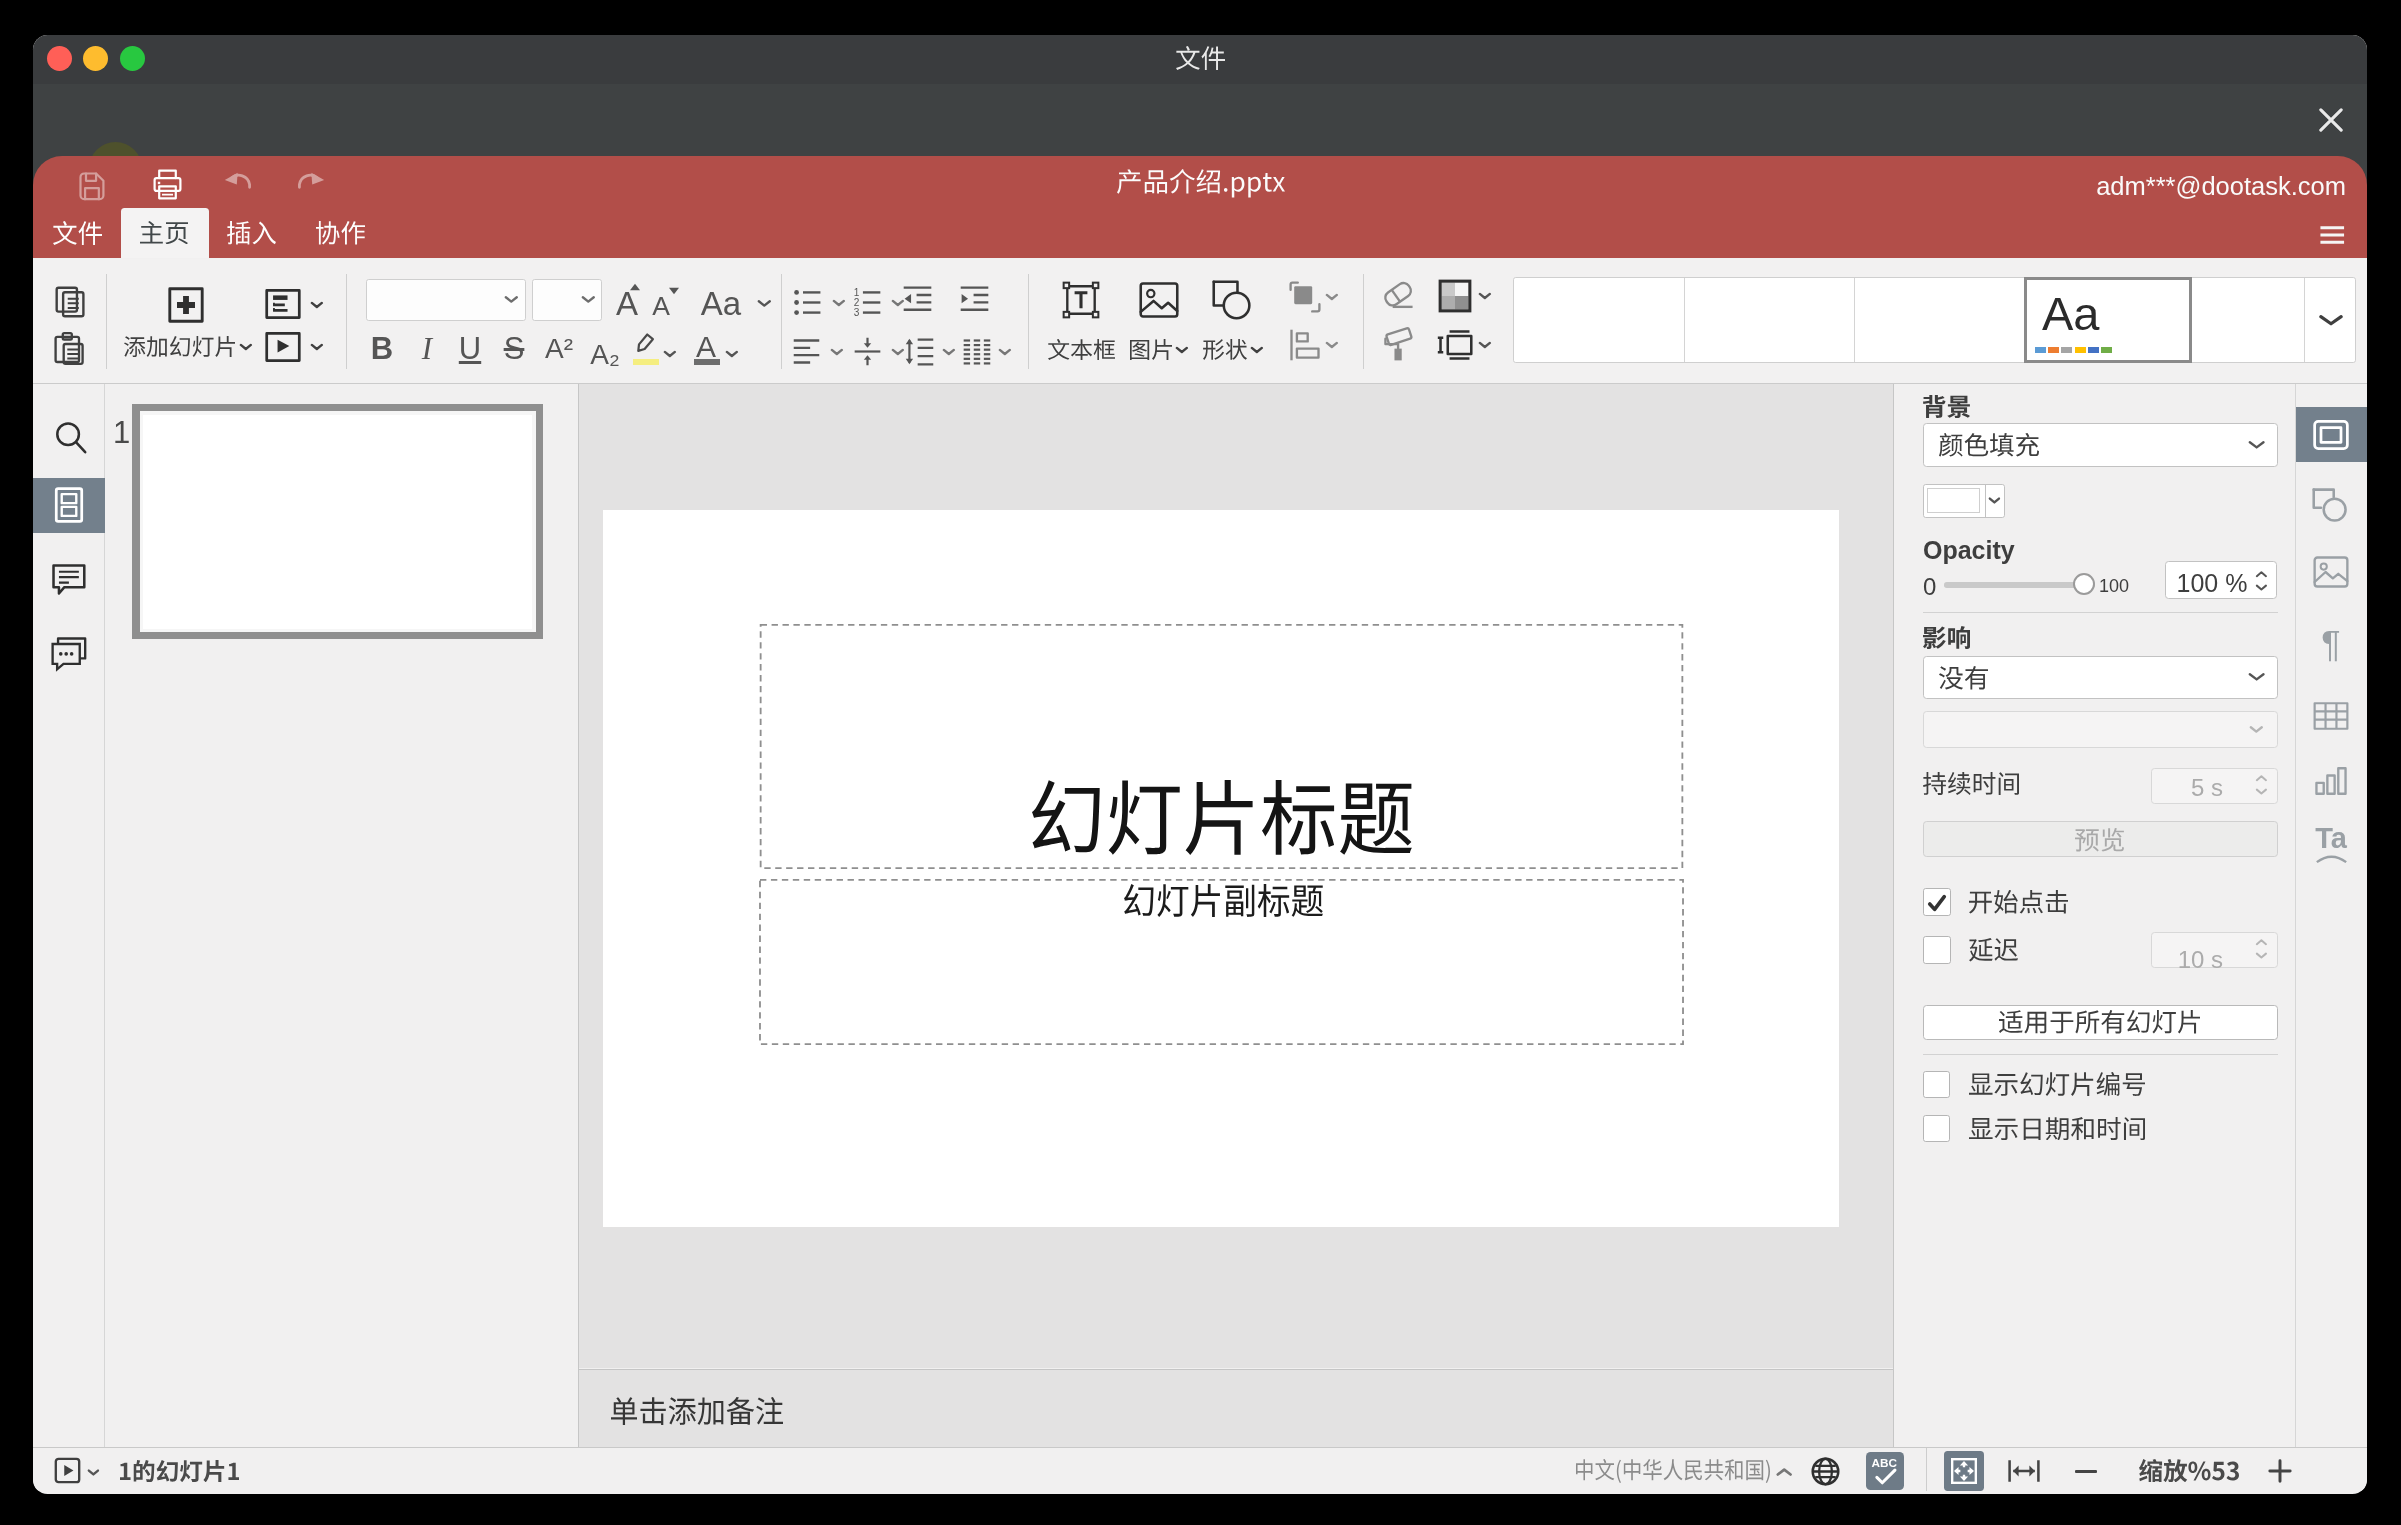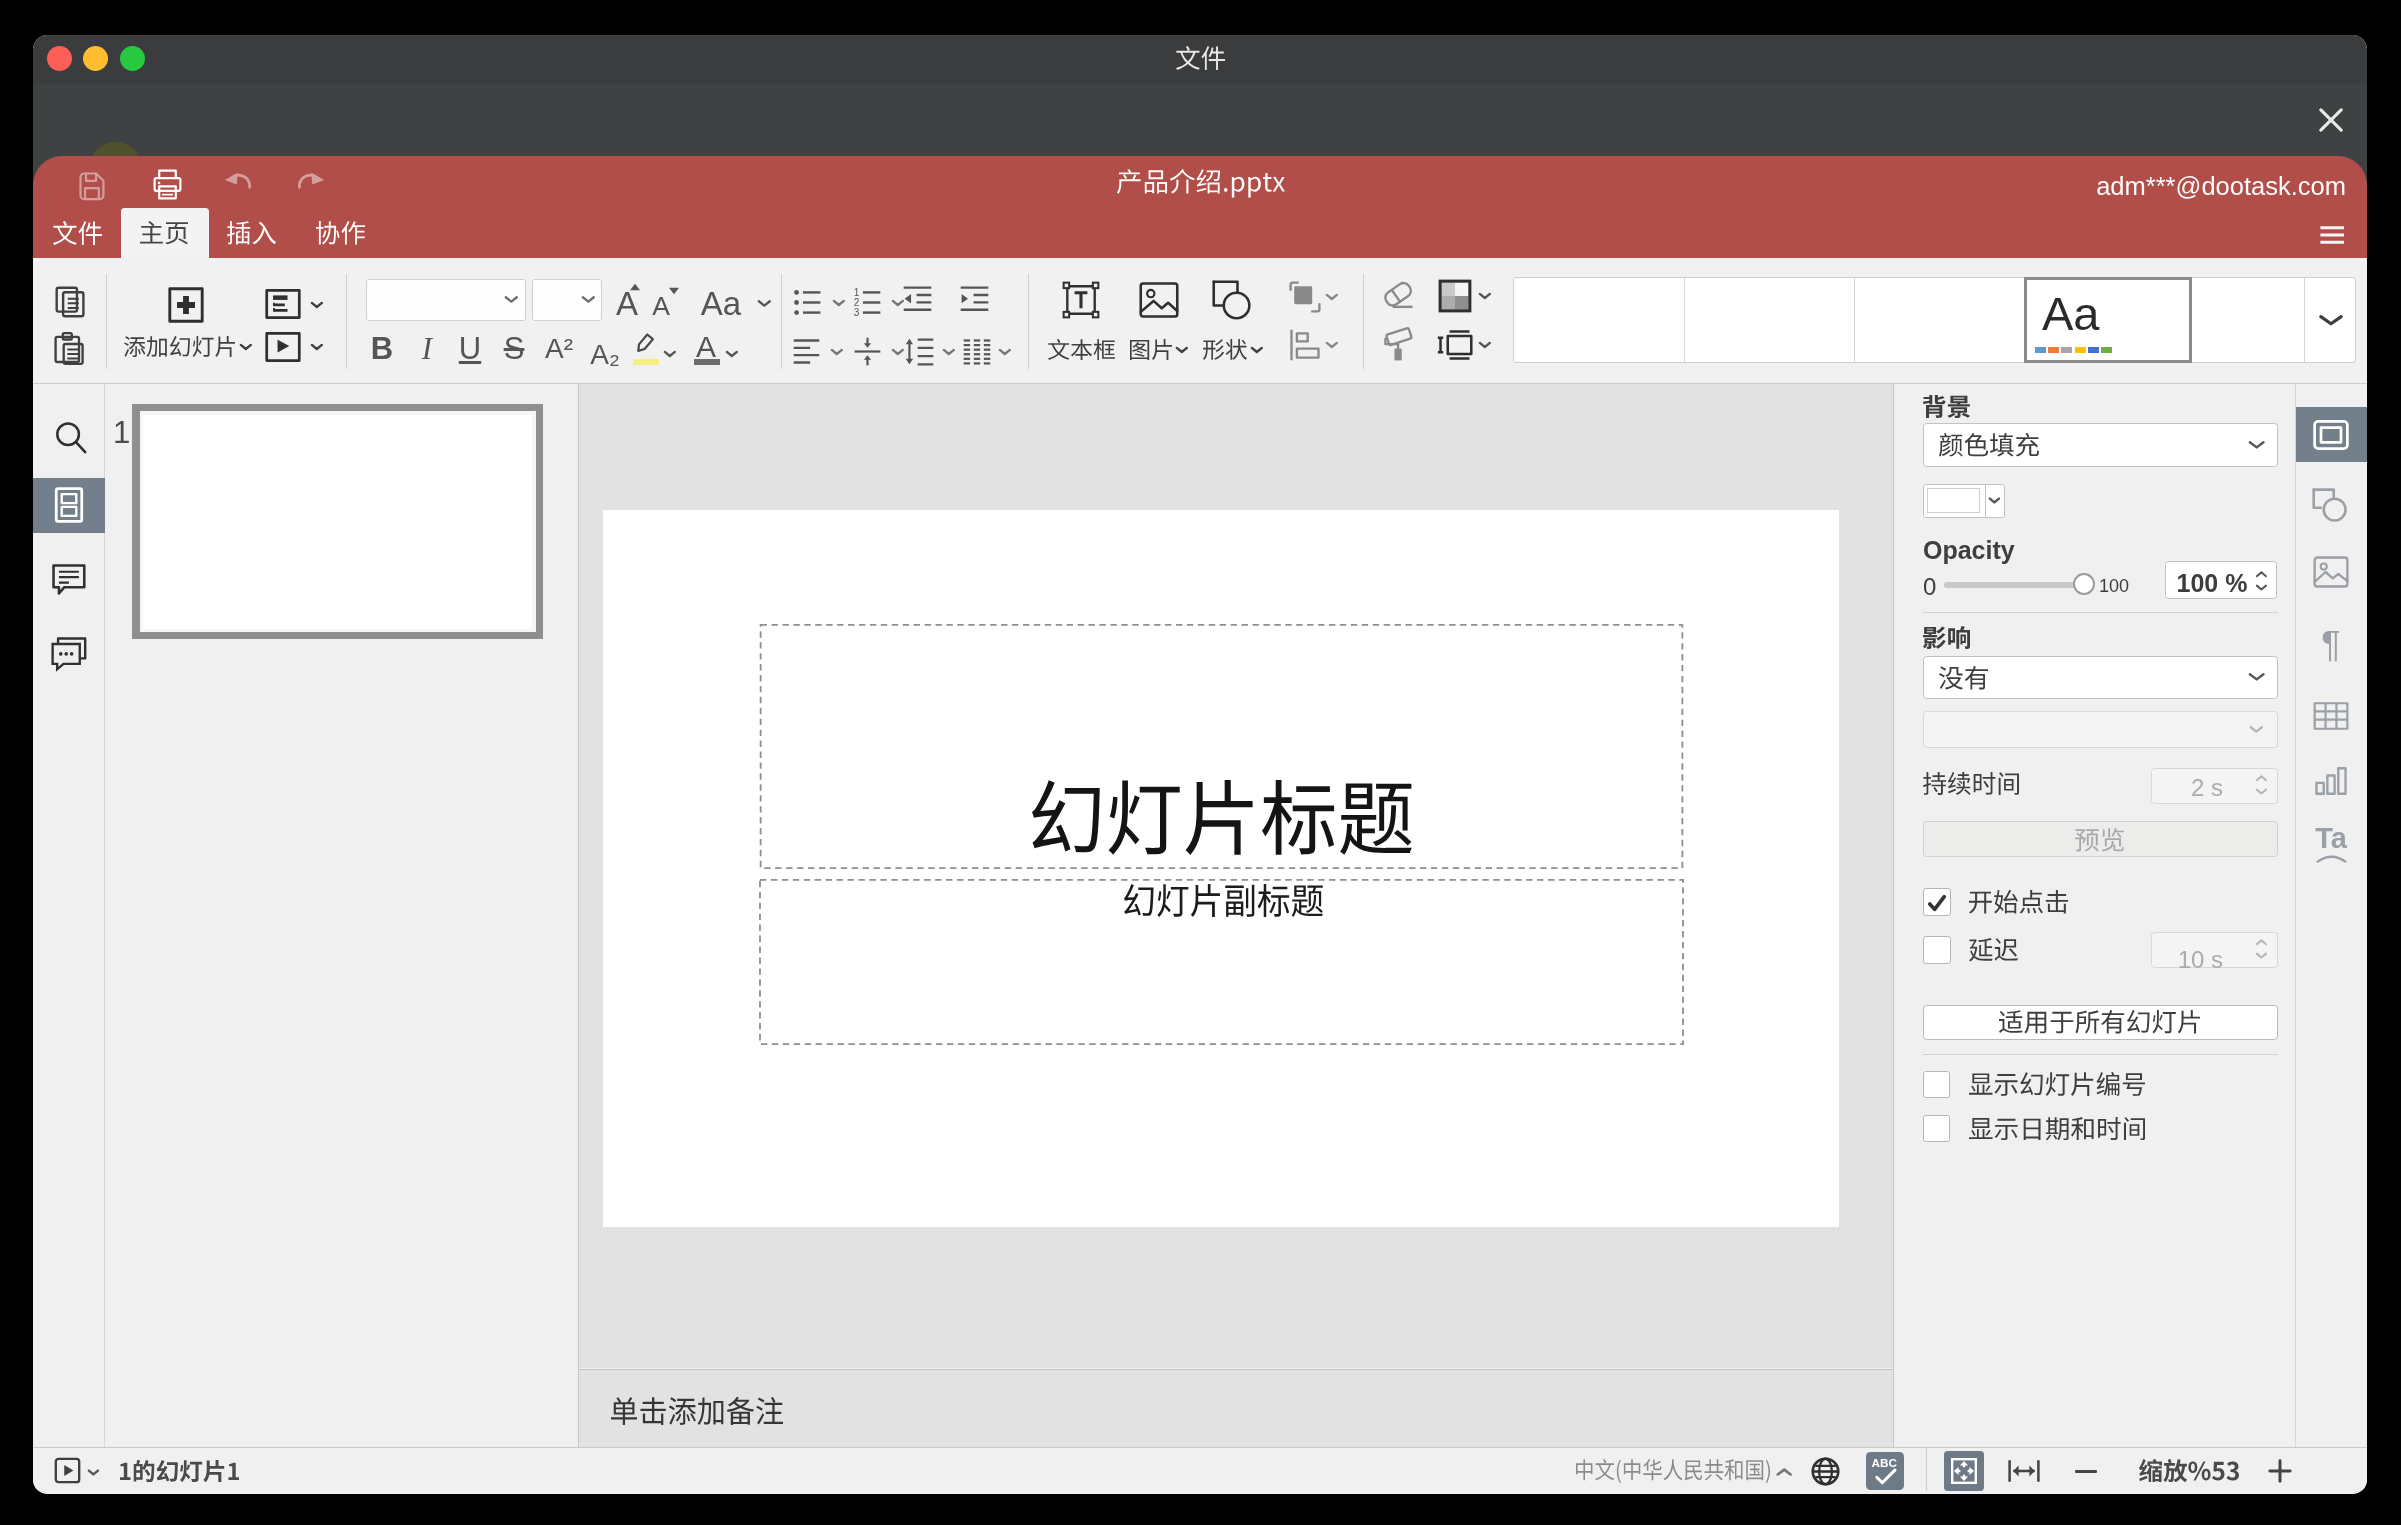--- a/index.html
+++ b/index.html
@@ -380,21 +380,21 @@
 <div style="position:absolute;left:1894px;top:453px;width:53px;height:25px;background:#fff;border:0.9px solid #cfcfcf;box-sizing:border-box;"></div>
 <svg style="position:absolute;left:1955px;top:459px" width="12.8" height="12.8" viewBox="0 0 14 14">
         <path d="M2 5.04 L7.0 9.24 L12 5.04" fill="none" stroke-linecap="round" stroke-linejoin="round" stroke="#555" stroke-width="2.6"></path>
       </svg>
 <div style="position:absolute;font-family:'Liberation Sans',sans-serif;font-size:25px;color:#3e3e3e;font-weight:bold;white-space:nowrap;line-height:30px;left:1890px;top:500px;">Opacity</div>
 <div style="position:absolute;font-family:'Liberation Sans',sans-serif;font-size:24px;color:#3e3e3e;font-weight:normal;white-space:nowrap;line-height:29px;left:1890px;top:537px;">0</div>
 <div style="position:absolute;left:1911px;top:547px;width:151px;height:5.5px;background:#c9c9c9;border-radius:2.7px;"></div>
 <div style="position:absolute;left:2040px;top:538px;width:22px;height:22px;background:#fff;border:2.7px solid #9b9b9b;border-radius:50%;box-sizing:border-box;"></div>
 <div style="position:absolute;font-family:'Liberation Sans',sans-serif;font-size:18px;color:#3e3e3e;font-weight:normal;white-space:nowrap;line-height:29px;left:2066px;top:537px;">100</div>
 <div style="position:absolute;left:2132px;top:526px;width:112px;height:38px;background:#fff;border:0.9px solid #c2c2c2;border-radius:3.6px;box-sizing:border-box;"></div>
-<div style="position:absolute;font-family:'Liberation Sans',sans-serif;font-size:25px;color:#3e3e3e;font-weight:bold;white-space:nowrap;line-height:30px;left:2179px;top:533px;transform:translateX(-50%);">100 %</div>
+<div style="position:absolute;font-family:'Liberation Sans',sans-serif;font-size:25px;color:#3e3e3e;font-weight:normal;white-space:nowrap;line-height:30px;left:2179px;top:533px;transform:translateX(-50%);">100 %</div>
 <svg style="position:absolute;left:2222px;top:533px" width="12.8" height="12.8" viewBox="0 0 14 14">
         <path d="M2 8.96 L7.0 4.760000000000001 L12 8.96" fill="none" stroke-linecap="round" stroke-linejoin="round" stroke="#555" stroke-width="2.2"></path>
       </svg><svg style="position:absolute;left:2222px;top:546px" width="12.8" height="12.8" viewBox="0 0 14 14">
         <path d="M2 5.04 L7.0 9.24 L12 5.04" fill="none" stroke-linecap="round" stroke-linejoin="round" stroke="#555" stroke-width="2.2"></path>
       </svg>
 <div style="position:absolute;left:1890px;top:577px;width:355px;height:0.9px;background:#d2d2d2;"></div>
 <svg style="position:absolute;left:1890px;top:591px" width="47" height="23" viewBox="0 0 51.3 25.4" preserveAspectRatio="none">
         <path d="M20.8 0.5C19.4 2.7 16.7 4.9 14.4 6.1C15.3 6.7 16.2 7.7 16.7 8.3C19.3 6.8 22 4.4 23.9 1.8ZM21.5 7.9C20 10.2 17 12.4 14.5 13.8C15.3 14.4 16.3 15.3 16.7 16.1C19.5 14.4 22.5 11.9 24.5 9.1ZM4.7 15.5H10.7V16.9H4.7ZM4.3 5.8H11.1V6.9H4.3ZM4.3 3H11.1V4H4.3ZM2.5 19.1C1.9 20.4 1 21.9 0 22.9C0.6 23.3 1.7 24.1 2.2 24.6C3.2 23.5 4.4 21.5 5.1 19.9ZM9.7 20.1C10.5 21.4 11.4 23.3 11.8 24.5L14.3 23.3L14 22.8C14.8 23.4 15.7 24.4 16.1 25.2C19.7 23.2 22.9 20.2 24.9 16.6L22 15.4C20.3 18.5 17.1 21.1 14 22.7C13.4 21.6 12.6 20.2 11.9 19.1ZM5.8 9.3 6.1 10H0V12.5H15.2V10H9.6C9.4 9.6 9.2 9.2 8.9 8.8H14.3V1H1.2V8.8H8ZM1.7 13.4V19H6V22.5C6 22.7 6 22.8 5.7 22.8C5.4 22.8 4.6 22.8 3.8 22.8C4.1 23.5 4.5 24.6 4.6 25.4C6.1 25.4 7.2 25.4 8.1 25C9 24.6 9.2 23.9 9.2 22.6V19H13.9V13.4ZM27.5 2.4V20.7H30.4V18.4H35V2.4ZM30.4 5.4H32.3V15.4H30.4ZM41.9 0C41.6 1.4 41.1 3.1 40.6 4.5H36.4V25.2H39.5V7.2H48.2V22.1C48.2 22.5 48.1 22.6 47.7 22.6C47.4 22.6 46.3 22.6 45.4 22.5C45.7 23.3 46.2 24.6 46.3 25.4C48 25.5 49.3 25.4 50.2 24.9C51.1 24.4 51.3 23.6 51.3 22.2V4.5H44C44.5 3.3 45.1 2 45.7 0.7ZM43 11.6H44.7V16.7H43ZM40.9 9.4V20.3H43V18.9H46.8V9.4Z" fill="#3e3e3e"></path>
       </svg>
 <div style="position:absolute;left:1890px;top:621px;width:355px;height:43px;background:#fff;border:0.9px solid #c2c2c2;border-radius:3.6px;box-sizing:border-box;"></div>
@@ -405,21 +405,21 @@
         <path d="M2 6.84 L9.5 12.540000000000001 L17 6.84" fill="none" stroke-linecap="round" stroke-linejoin="round" stroke="#555" stroke-width="2.6"></path>
       </svg>
 <div style="position:absolute;left:1890px;top:676px;width:355px;height:37px;background:#f5f4f4;border:0.9px solid #d8d8d8;border-radius:3.6px;box-sizing:border-box;"></div>
 <svg style="position:absolute;left:2216px;top:687px" width="14.6" height="14.6" viewBox="0 0 16 16">
         <path d="M2 5.76 L8.0 10.56 L14 5.76" fill="none" stroke-linecap="round" stroke-linejoin="round" stroke="#b5b5b5" stroke-width="2.6"></path>
       </svg>
 <svg style="position:absolute;left:1890px;top:737px" width="96" height="23" viewBox="0 0 104.9 24.9" preserveAspectRatio="none">
         <path d="M11.3 17.2C12.5 18.6 13.8 20.7 14.3 22L16 20.9C15.4 19.6 14.1 17.7 12.9 16.3ZM16.1 0.1V3.5H10.4V5.3H16.1V8.8H9V10.6H19.7V13.7H9.3V15.5H19.7V22.4C19.7 22.7 19.6 22.9 19.2 22.9C18.8 22.9 17.4 22.9 15.8 22.8C16.1 23.4 16.4 24.2 16.5 24.8C18.5 24.8 19.8 24.8 20.6 24.5C21.4 24.2 21.7 23.6 21.7 22.4V15.5H25V13.7H21.7V10.6H25.2V8.8H18.1V5.3H23.9V3.5H18.1V0.1ZM3.9 0V5.5H0.4V7.3H3.9V13.2C2.4 13.7 1.1 14 0 14.3L0.5 16.3L3.9 15.3V22.4C3.9 22.8 3.7 22.9 3.4 22.9C3.1 22.9 2 22.9 0.9 22.9C1.1 23.4 1.4 24.3 1.4 24.8C3.1 24.8 4.2 24.7 4.8 24.4C5.5 24.1 5.8 23.5 5.8 22.4V14.6L8.7 13.7L8.4 11.8L5.8 12.6V7.3H8.6V5.5H5.8V0ZM39 10.5C40.2 11.2 41.7 12.2 42.4 13L43.3 11.9C42.6 11.1 41.2 10.1 40 9.5ZM37.1 12.9C38.3 13.6 39.8 14.8 40.5 15.6L41.5 14.4C40.8 13.6 39.3 12.6 38 11.9ZM44.8 19.8C47 21.3 49.5 23.5 50.8 24.9L52.1 23.6C50.8 22.2 48.2 20.1 46.1 18.7ZM27.4 21.1 27.9 23C30.2 22.1 33.2 21 36 19.9L35.7 18.2C32.6 19.3 29.5 20.5 27.4 21.1ZM37.1 6.7V8.4H49.2C48.8 9.6 48.4 10.8 48 11.6L49.7 12C50.3 10.7 51 8.7 51.5 6.9L50.2 6.6L49.9 6.7H45V4.2H50.1V2.5H45V0H43V2.5H38.1V4.2H43V6.7ZM43.7 9.5V12.7C43.7 13.7 43.7 14.8 43.4 15.9H36.5V17.7H42.8C41.8 19.7 39.9 21.8 36 23.4C36.4 23.8 36.9 24.4 37.2 24.9C41.8 22.9 43.9 20.3 44.9 17.7H51.6V15.9H45.4C45.6 14.8 45.6 13.7 45.6 12.7V9.5ZM27.9 11.3C28.3 11.1 28.9 10.9 32 10.5C30.9 12.3 29.9 13.7 29.4 14.2C28.6 15.2 28 15.9 27.5 16C27.7 16.5 28 17.4 28.1 17.8C28.6 17.4 29.5 17.1 35.8 15.4C35.7 15 35.7 14.2 35.7 13.7L31 14.8C32.9 12.4 34.7 9.5 36.3 6.6L34.7 5.7C34.2 6.8 33.7 7.8 33.1 8.7L29.9 9.1C31.5 6.7 33.1 3.8 34.2 0.9L32.5 0.1C31.4 3.3 29.4 6.9 28.8 7.8C28.2 8.7 27.8 9.3 27.3 9.4C27.5 10 27.8 10.9 27.9 11.3ZM66 10.5C67.5 12.6 69.3 15.4 70.2 17.1L72 16C71 14.4 69.2 11.6 67.7 9.6ZM62 11.8V18H57.4V11.8ZM62 10H57.4V4.1H62ZM55.4 2.3V22H57.4V19.8H63.9V2.3ZM73.9 0.1V5.4H65.1V7.4H73.9V21.8C73.9 22.3 73.7 22.5 73.1 22.5C72.5 22.6 70.5 22.6 68.4 22.5C68.7 23.1 69 24 69.2 24.6C71.9 24.6 73.6 24.5 74.6 24.2C75.5 23.9 75.9 23.3 75.9 21.8V7.4H79.2V5.4H75.9V0.1ZM82.7 6.1V24.8H84.8V6.1ZM83.1 1.3C84.3 2.5 85.8 4.2 86.4 5.3L88 4.2C87.4 3.1 85.9 1.5 84.7 0.4ZM90.5 14.7H97V18.4H90.5ZM90.5 9.4H97V13H90.5ZM88.6 7.7V20H98.9V7.7ZM89.7 1.5V3.4H102.8V22.4C102.8 22.7 102.7 22.8 102.4 22.9C102 22.9 100.9 22.9 99.8 22.8C100 23.4 100.3 24.2 100.4 24.7C102.1 24.7 103.2 24.7 104 24.4C104.7 24 104.9 23.5 104.9 22.4V1.5Z" fill="#3e3e3e"></path>
       </svg>
 <div style="position:absolute;left:2118px;top:733px;width:127px;height:36px;background:#f5f4f4;border:0.9px solid #d8d8d8;border-radius:3.6px;box-sizing:border-box;"></div>
-<div style="position:absolute;font-family:'Liberation Sans',sans-serif;font-size:24px;color:#ababab;font-weight:normal;white-space:nowrap;line-height:29px;right:144px;top:738px;">2 s</div>
+<div style="position:absolute;font-family:'Liberation Sans',sans-serif;font-size:24px;color:#ababab;font-weight:normal;white-space:nowrap;line-height:29px;right:144px;top:738px;">5 s</div>
 <svg style="position:absolute;left:2222px;top:737px" width="12.8" height="12.8" viewBox="0 0 14 14">
         <path d="M2 8.96 L7.0 4.760000000000001 L12 8.96" fill="none" stroke-linecap="round" stroke-linejoin="round" stroke="#b5b5b5" stroke-width="2.2"></path>
       </svg><svg style="position:absolute;left:2222px;top:750px" width="12.8" height="12.8" viewBox="0 0 14 14">
         <path d="M2 5.04 L7.0 9.24 L12 5.04" fill="none" stroke-linecap="round" stroke-linejoin="round" stroke="#b5b5b5" stroke-width="2.2"></path>
       </svg>
 <div style="position:absolute;left:1890px;top:786px;width:355px;height:36px;background:#ececeb;border:0.9px solid #d0d0d0;border-radius:3.6px;box-sizing:border-box;"></div>
 <svg style="position:absolute;left:2042px;top:793px" width="49" height="23.5" viewBox="0 0 53.2 25.8" preserveAspectRatio="none">
         <path d="M17.7 9.7V15.3C17.7 18.2 17.1 22 10.4 24.1C10.9 24.5 11.5 25.2 11.7 25.6C18.8 23 19.7 18.8 19.7 15.3V9.7ZM19.2 21.1C21 22.5 23.3 24.5 24.4 25.8L25.8 24.3C24.7 23.1 22.4 21.1 20.6 19.8ZM1.4 6.5C3.1 7.7 5.3 9.2 6.8 10.4H0V12.3H4.6V23.3C4.6 23.6 4.5 23.7 4.1 23.7C3.7 23.7 2.4 23.7 1 23.7C1.3 24.3 1.5 25.1 1.6 25.7C3.6 25.7 4.8 25.7 5.6 25.4C6.4 25 6.6 24.4 6.6 23.3V12.3H9.6C9.1 13.8 8.6 15.3 8.1 16.4L9.7 16.8C10.4 15.3 11.3 12.8 12 10.7L10.7 10.3L10.4 10.4H8.5L9 9.7C8.4 9.2 7.5 8.5 6.5 7.8C8.1 6.3 10 4.2 11.2 2.2L9.9 1.3L9.5 1.4H0.6V3.2H8.1C7.3 4.5 6.1 5.9 5 6.8L2.5 5.2ZM12.9 6V19.3H14.9V7.9H22.6V19.2H24.7V6H19.2L20.2 3.2H25.8V1.3H11.9V3.2H17.9C17.7 4.1 17.4 5.1 17.2 6ZM45 6C46.4 7.4 48 9.3 48.7 10.6L50.6 9.7C49.8 8.4 48.3 6.6 46.8 5.3ZM30.2 1.6V9.5H32.2V1.6ZM36 0.3V10.4H38.1V0.3ZM41.7 18.4V22.8C41.7 24.9 42.4 25.4 45.2 25.4C45.8 25.4 49.5 25.4 50.1 25.4C52.3 25.4 52.9 24.6 53.2 21.4C52.6 21.3 51.8 21 51.3 20.7C51.2 23.2 51 23.6 49.9 23.6C49.1 23.6 46 23.6 45.4 23.6C44 23.6 43.8 23.5 43.8 22.8V18.4ZM39.7 14.4V16.6C39.7 18.8 39 22 28.8 24.2C29.3 24.6 29.8 25.4 30.1 25.8C40.7 23.4 41.9 19.6 41.9 16.7V14.4ZM32.4 11.3V20.2H34.5V13.1H47.7V20H49.9V11.3ZM43.3 0C42.6 3.1 41.3 6.3 39.6 8.4C40.1 8.6 41 9.2 41.4 9.5C42.3 8.2 43.2 6.6 43.9 4.8H53.1V2.9H44.6C44.9 2.1 45.1 1.3 45.4 0.4Z" fill="#a9a9a9"></path>
       </svg>
 <div style="position:absolute;left:1890px;top:853px;width:28px;height:28px;background:#fff;border:1.8px solid #b5b5b5;border-radius:2.7px;box-sizing:border-box;"></div>

